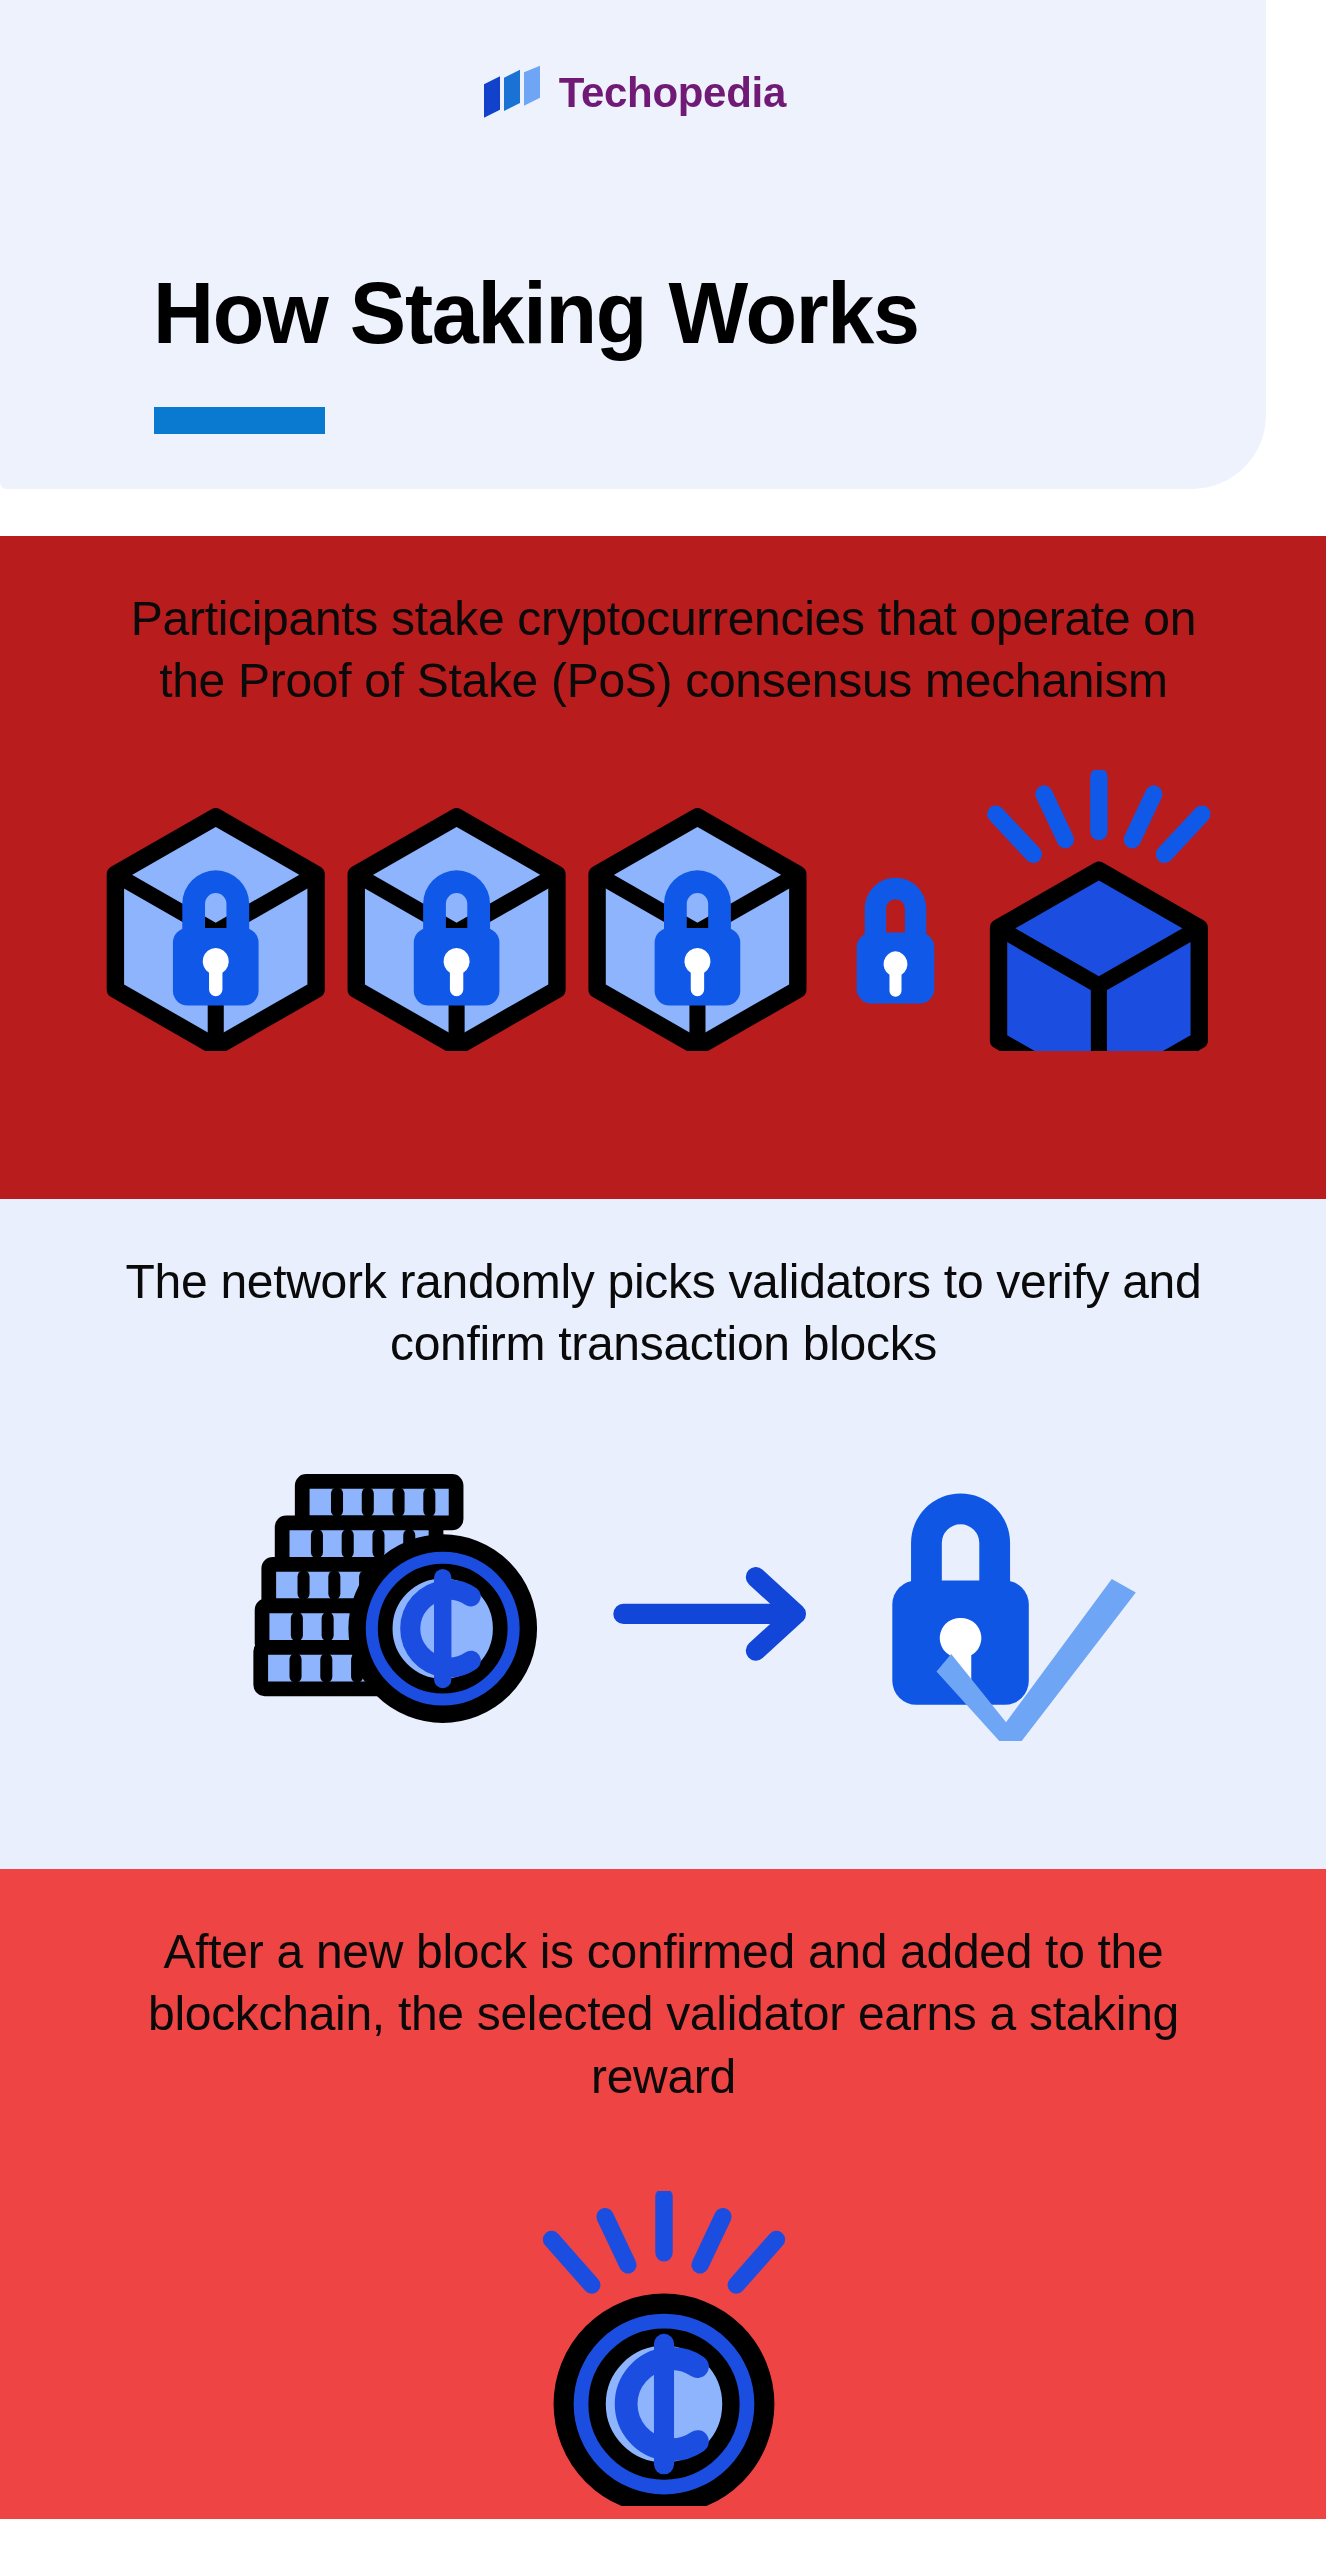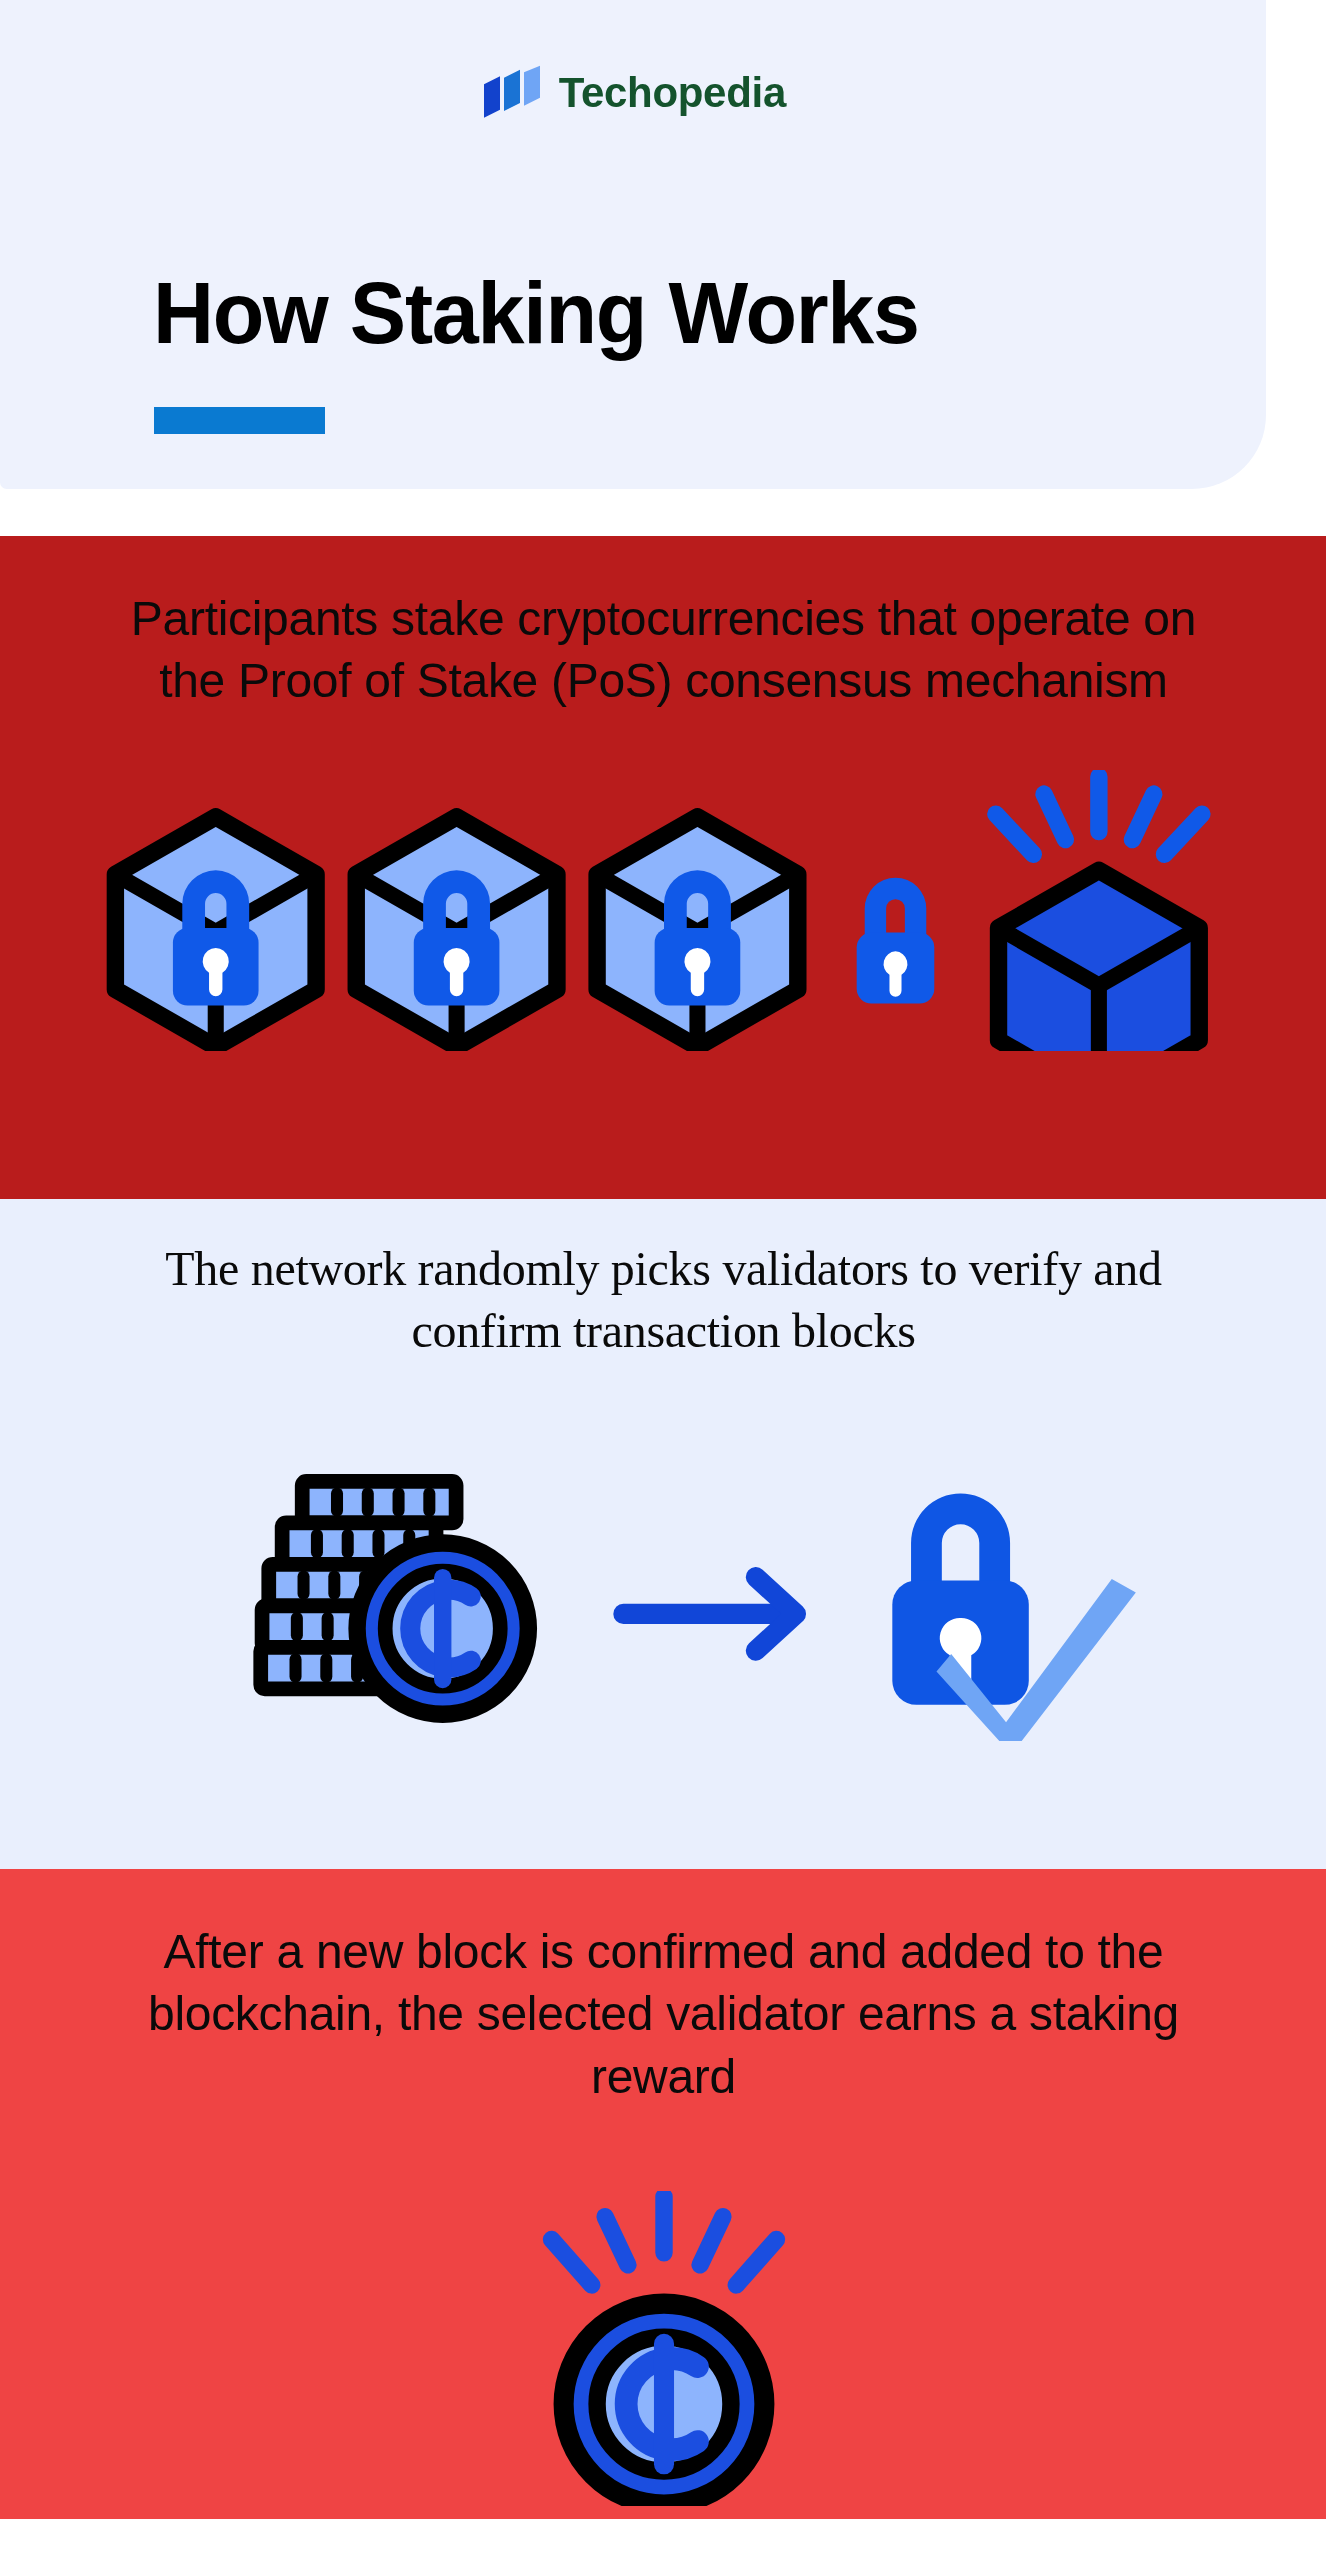--- a/index.html
+++ b/index.html
@@ -51,21 +51,21 @@
     width: 64px;
     height: 58px;
     flex: 0 0 auto;
     display: block;
   }
 
   .logo-text {
     font-size: 42px;
     font-weight: 700;
     letter-spacing: -0.3px;
-    color: #14532d;
+    color: #701a75;
     line-height: 1;
     white-space: nowrap;
   }
 
   .page-title {
     position: absolute;
     left: 153px;
     top: 268px;
     font-size: 88px;
     line-height: 1.02;
@@ -107,21 +107,21 @@
     width: 1126px;
     text-align: center;
     font-size: 48px;
     line-height: 1.30;
     font-weight: 400;
     color: #0a0a0a;
     letter-spacing: -0.3px;
   }
 
   .step-1 .step-text { top: 52px; }
-  .step-2 .step-text { top: 39px; font-family: Liberation Serif, serif; }
+  .step-2 .step-text { top: 52px; }
   .step-3 .step-text { top: 52px; }
 
   .step-art {
     position: absolute;
     left: 0;
     width: 1327px;
     display: flex;
     align-items: center;
     justify-content: center;
   }

